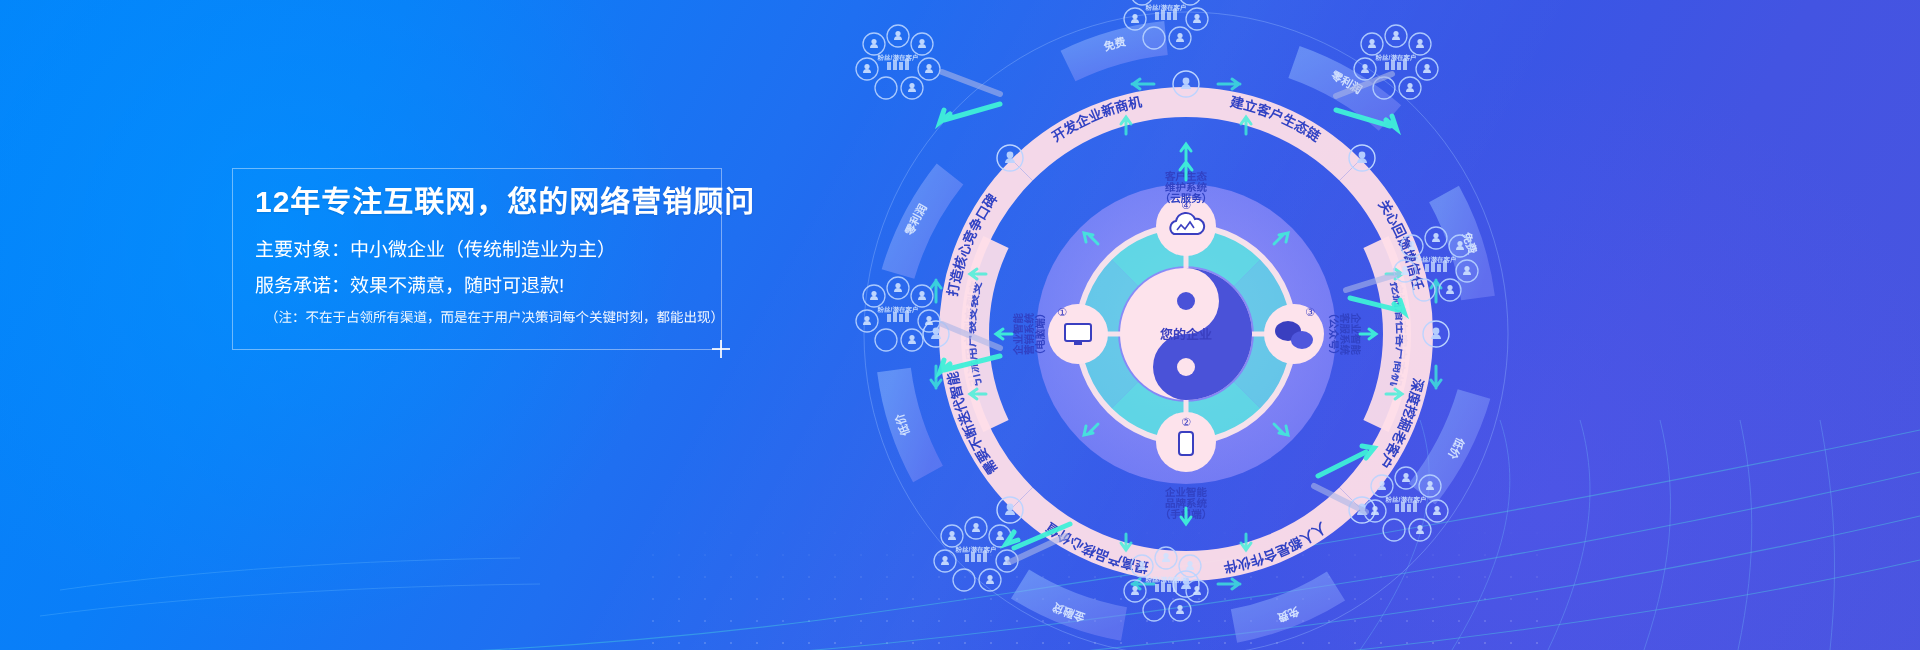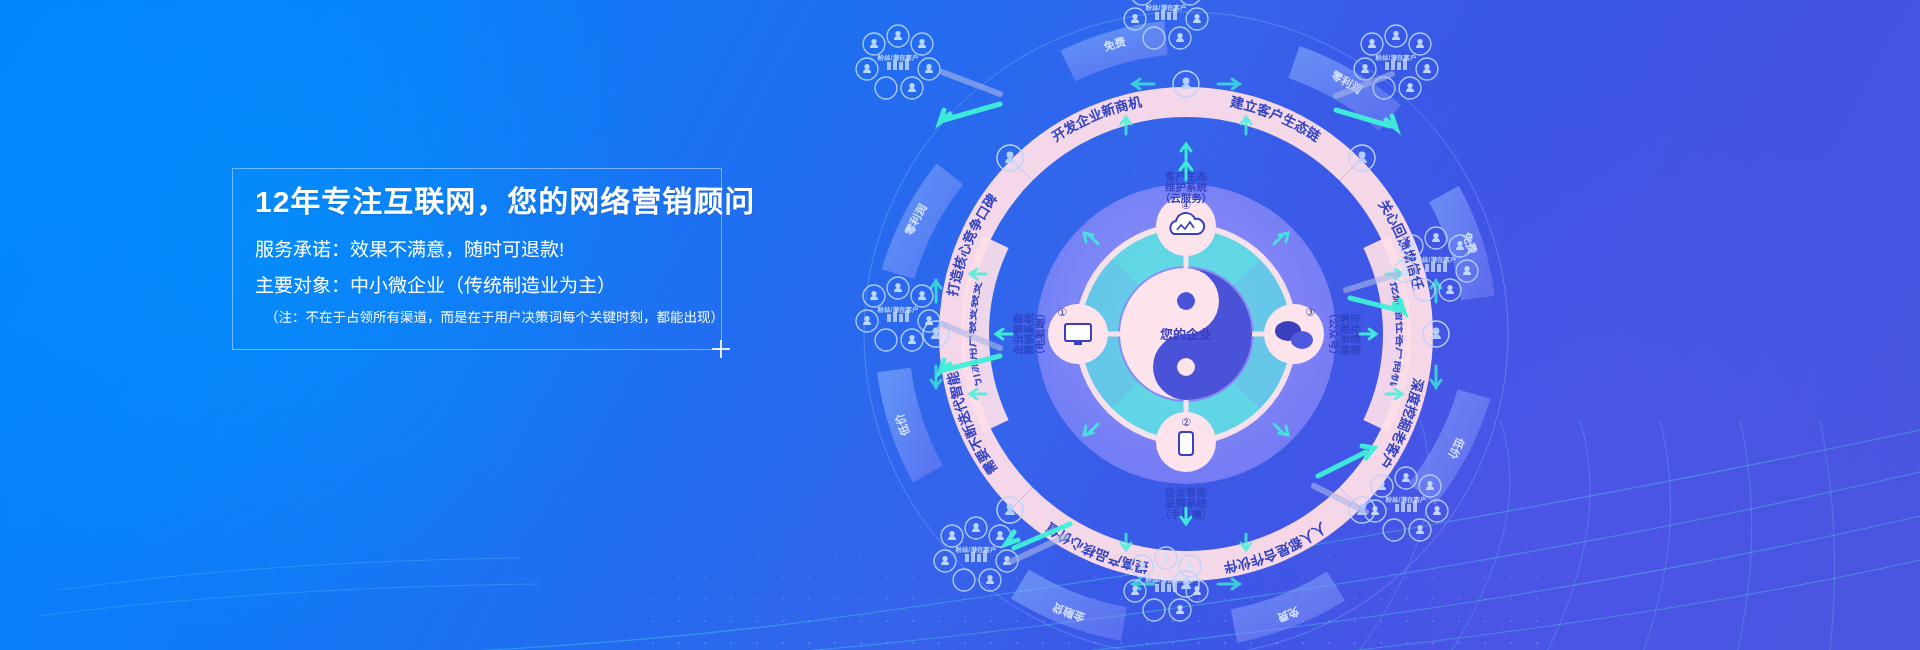--- a/index.html
+++ b/index.html
@@ -71,22 +71,22 @@
       <g fill="none" stroke="#9fe4ff" stroke-width="1" opacity="0.22">
         <path d="M60 170 C200 150 360 140 520 138"></path>
         <path d="M40 196 C190 176 370 166 540 164"></path>
       </g>
     </svg>
   </div>
 
   <div id="copy-panel">
     <div id="copy-inner">
       <h1 class="headline">12年专注互联网，您的网络营销顾问</h1>
+      <p class="subline">主要对象：中小微企业（传统制造业为主）</p>
       <p class="subline">服务承诺：效果不满意，随时可退款!</p>
-      <p class="subline">主要对象：中小微企业（传统制造业为主）</p>
       <p class="noteline">（注：不在于占领所有渠道，而是在于用户决策词每个关键时刻，都能出现）</p>
     </div>
     <div id="plus-marker"></div>
   </div>
 
   <div id="diagram">
     <svg viewBox="0 0 700 700">
       <defs>
         <linearGradient id="gRingA" x1="0" y1="0" x2="1" y2="1">
           <stop offset="0%" stop-color="#8fb6ff" stop-opacity=".85"></stop>

